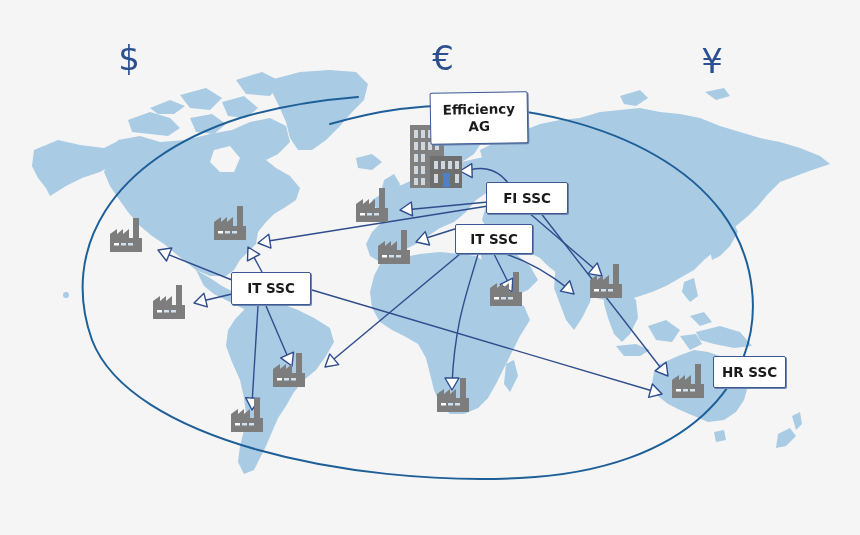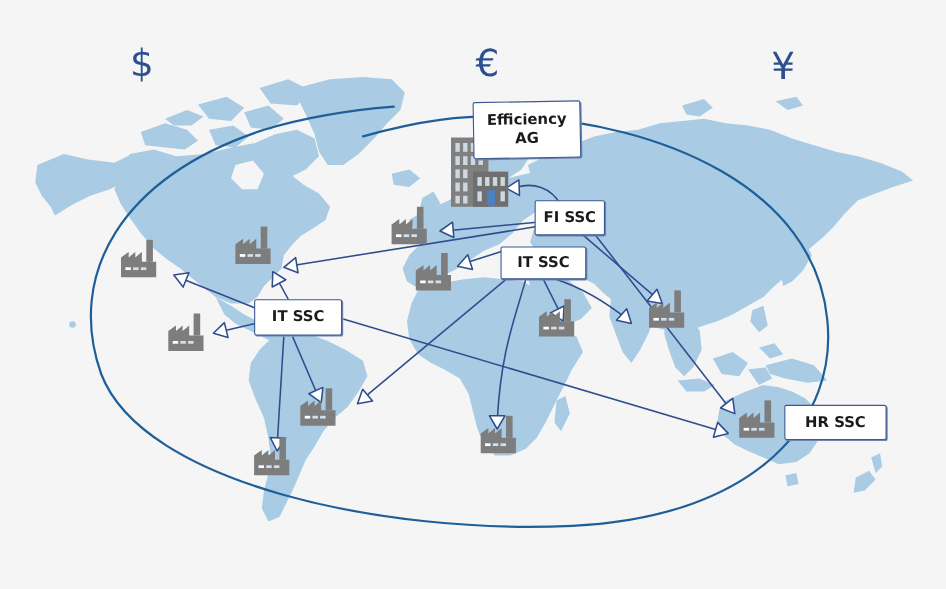--- a/index.html
+++ b/index.html
@@ -231,29 +231,29 @@
 
   <div class="currency" style="left:129px; top:58px;">$</div>
   <div class="currency" style="left:443px; top:58px;">€</div>
   <div class="currency" style="left:712px; top:61px;">¥</div>
 
   <div class="label-box" style="left:430px; top:92px; width:98px; height:52px; flex-direction:column; transform:rotate(-1deg);">
     <span>Efficiency</span>
     <span>AG</span>
   </div>
 
-  <div class="label-box" style="left:486px; top:182px; width:64px; height:32px;">
+  <div class="label-box" style="left:486px; top:182px; width:82px; height:32px;">
     <span>FI SSC</span>
   </div>
 
   <div class="label-box" style="left:455px; top:224px; width:78px; height:30px;">
     <span>IT SSC</span>
   </div>
 
   <div class="label-box" style="left:231px; top:272px; width:80px; height:33px;">
     <span>IT SSC</span>
   </div>
 
-  <div class="label-box" style="left:713px; top:368px; width:93px; height:32px;">
+  <div class="label-box" style="left:713px; top:356px; width:73px; height:32px;">
     <span>HR SSC</span>
   </div>
 
 </div>
 
 </body></html>

